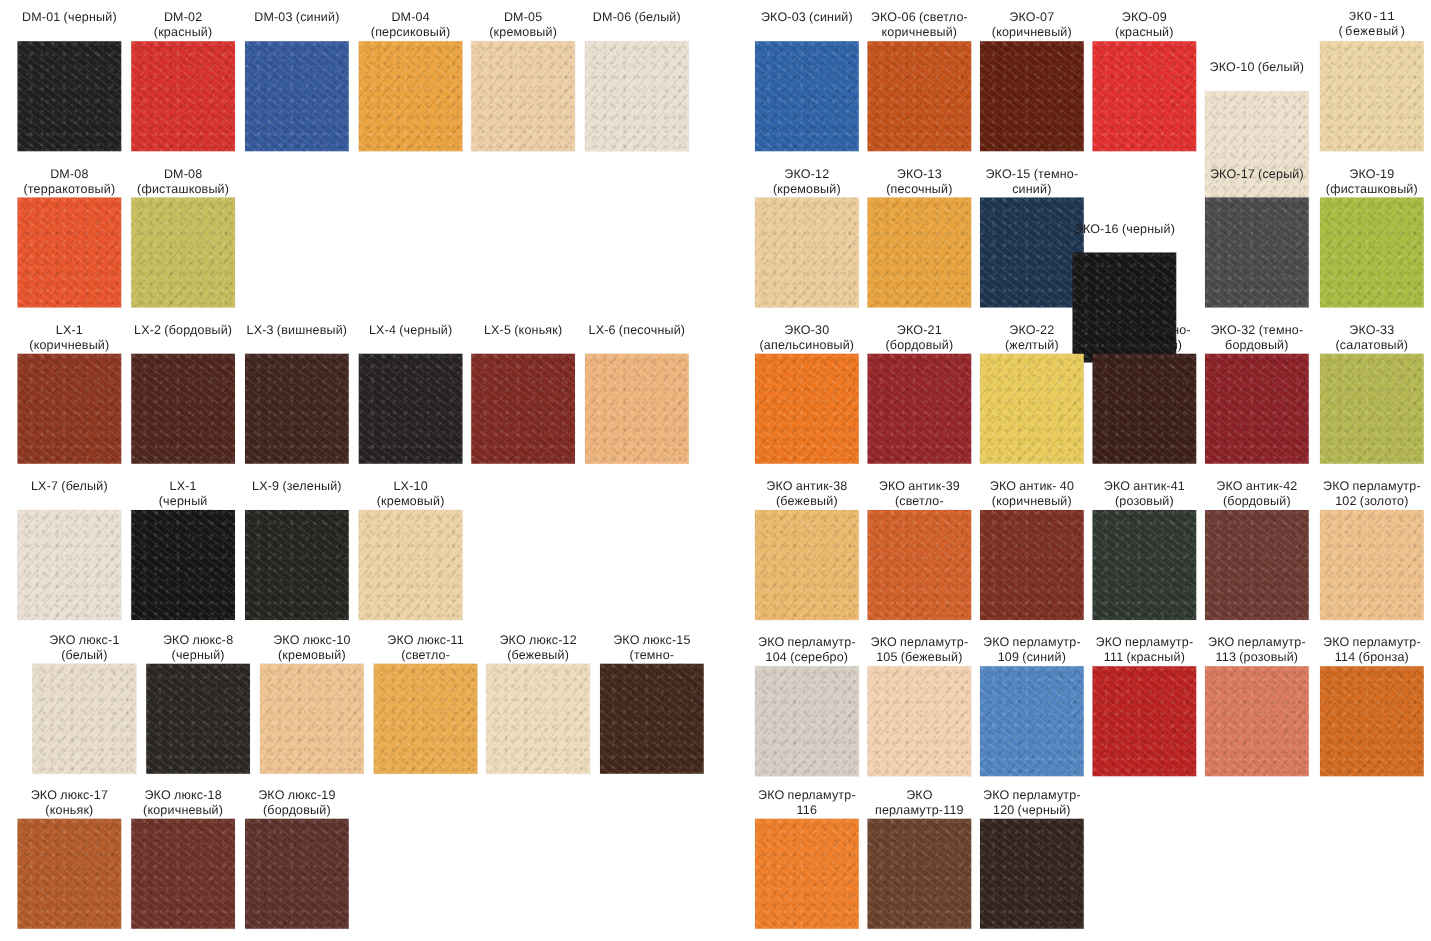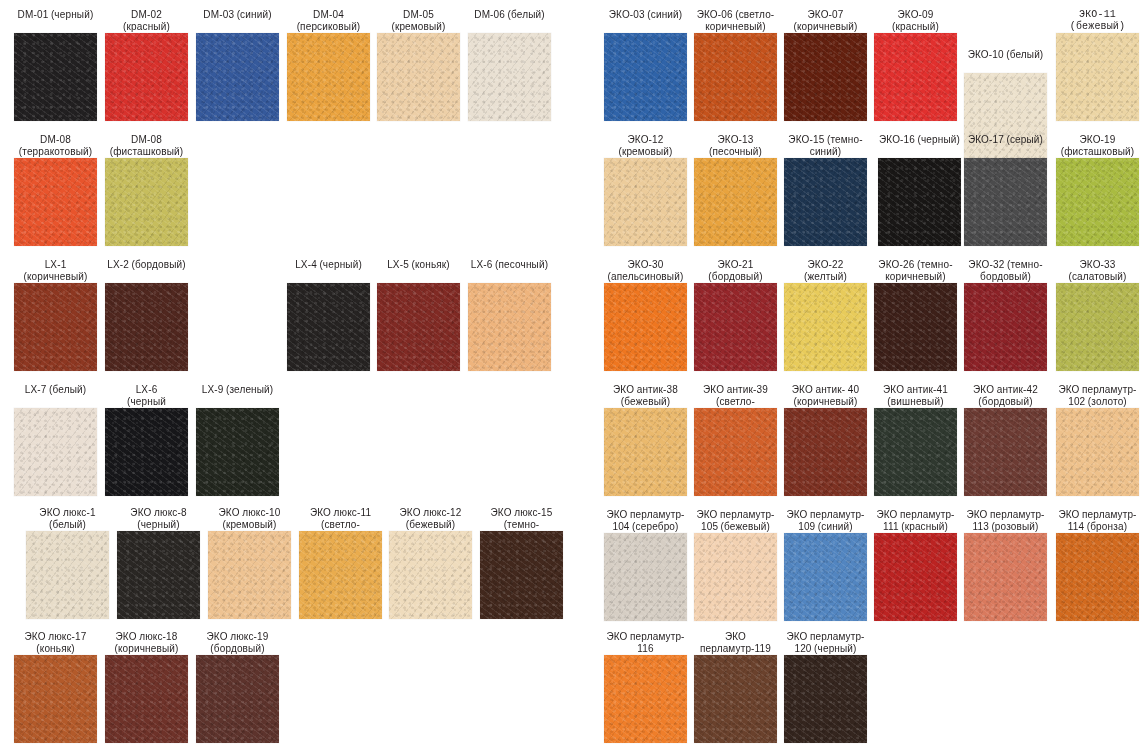--- a/index.html
+++ b/index.html
@@ -158,20 +158,26 @@
             <span class="lbl-line">LX-1 (коричневый)</span>
           </div>
           <div class="swatch-chip" style="background: rgb(141, 55, 33);"></div>
         </div>
         <div class="swatch-cell" style="left: 105px;">
           <div class="swatch-label">
             <span class="lbl-line">LX-2 (бордовый)</span>
           </div>
           <div class="swatch-chip" style="background: rgb(80, 39, 31);"></div>
         </div>
+        <div class="swatch-cell" style="left: 196px;">
+          <div class="swatch-label">
+            <span class="lbl-line">LX-3 (вишневый)</span>
+          </div>
+          <div class="swatch-chip" style="background: rgb(66, 38, 32);"></div>
+        </div>
         <div class="swatch-cell" style="left: 287px;">
           <div class="swatch-label">
             <span class="lbl-line">LX-4 (черный)</span>
           </div>
           <div class="swatch-chip" style="background: rgb(38, 35, 34);"></div>
         </div>
         <div class="swatch-cell" style="left: 377px;">
           <div class="swatch-label">
             <span class="lbl-line">LX-5 (коньяк)</span>
           </div>
@@ -186,30 +192,36 @@
       </div>
       <div class="swatch-row" style="position: absolute; top: 382px; left: 0px;">
         <div class="swatch-cell" style="left: 14px;">
           <div class="swatch-label">
             <span class="lbl-line">LX-7 (белый)</span>
           </div>
           <div class="swatch-chip" style="background: rgb(234, 223, 211);"></div>
         </div>
         <div class="swatch-cell" style="left: 105px;">
           <div class="swatch-label">
-            <span class="lbl-line">LX-6</span>
+            <span class="lbl-line">LX-1</span>
             <span class="lbl-line">(черный фактурный)</span>
           </div>
           <div class="swatch-chip" style="background: rgb(23, 23, 26);"></div>
         </div>
         <div class="swatch-cell" style="left: 196px;">
           <div class="swatch-label">
             <span class="lbl-line">LX-9 (зеленый)</span>
           </div>
           <div class="swatch-chip" style="background: rgb(35, 39, 31);"></div>
+        </div>
+        <div class="swatch-cell" style="left: 287px;">
+          <div class="swatch-label">
+            <span class="lbl-line">LX-10 (кремовый)</span>
+          </div>
+          <div class="swatch-chip" style="background: rgb(236, 210, 165);"></div>
         </div>
       </div>
       <div class="swatch-row" style="position: absolute; top: 505px; left: 0px; margin-left: 12px;">
         <div class="swatch-cell" style="left: 14px;">
           <div class="swatch-label">
             <span class="lbl-line">ЭКО люкс-1</span>
             <span class="lbl-line">(белый)</span>
           </div>
           <div class="swatch-chip" style="background: rgb(232, 221, 201);"></div>
         </div>
@@ -327,21 +339,21 @@
           </div>
           <div class="swatch-chip" style="background: rgb(232, 163, 62);"></div>
         </div>
         <div class="swatch-cell" style="left: 194px;">
           <div class="swatch-label">
             <span class="lbl-line">ЭКО-15 (темно-</span>
             <span class="lbl-line">синий)</span>
           </div>
           <div class="swatch-chip" style="background: rgb(30, 53, 80);"></div>
         </div>
-        <div class="swatch-cell" style="left: 288px;">
+        <div class="swatch-cell" style="left: 268px; margin-top: 44px;">
           <div class="swatch-label">
             <span class="lbl-line">ЭКО-16 (черный)</span>
           </div>
           <div class="swatch-chip" style="background: rgb(25, 23, 22);"></div>
         </div>
         <div class="swatch-cell" style="left: 374px;">
           <div class="swatch-label">
             <span class="lbl-line">ЭКО-17 (серый)</span>
           </div>
           <div class="swatch-chip" style="background: rgb(75, 75, 76);"></div>
@@ -416,21 +428,21 @@
         <div class="swatch-cell" style="left: 194px;">
           <div class="swatch-label">
             <span class="lbl-line">ЭКО антик- 40</span>
             <span class="lbl-line">(коричневый)</span>
           </div>
           <div class="swatch-chip" style="background: rgb(124, 49, 34);"></div>
         </div>
         <div class="swatch-cell" style="left: 284px;">
           <div class="swatch-label">
             <span class="lbl-line">ЭКО антик-41</span>
-            <span class="lbl-line">(вишневый)</span>
+            <span class="lbl-line">(розовый)</span>
           </div>
           <div class="swatch-chip" style="background: rgb(47, 56, 47);"></div>
         </div>
         <div class="swatch-cell" style="left: 374px;">
           <div class="swatch-label">
             <span class="lbl-line">ЭКО антик-42</span>
             <span class="lbl-line">(бордовый)</span>
           </div>
           <div class="swatch-chip" style="background: rgb(108, 59, 51);"></div>
         </div>

